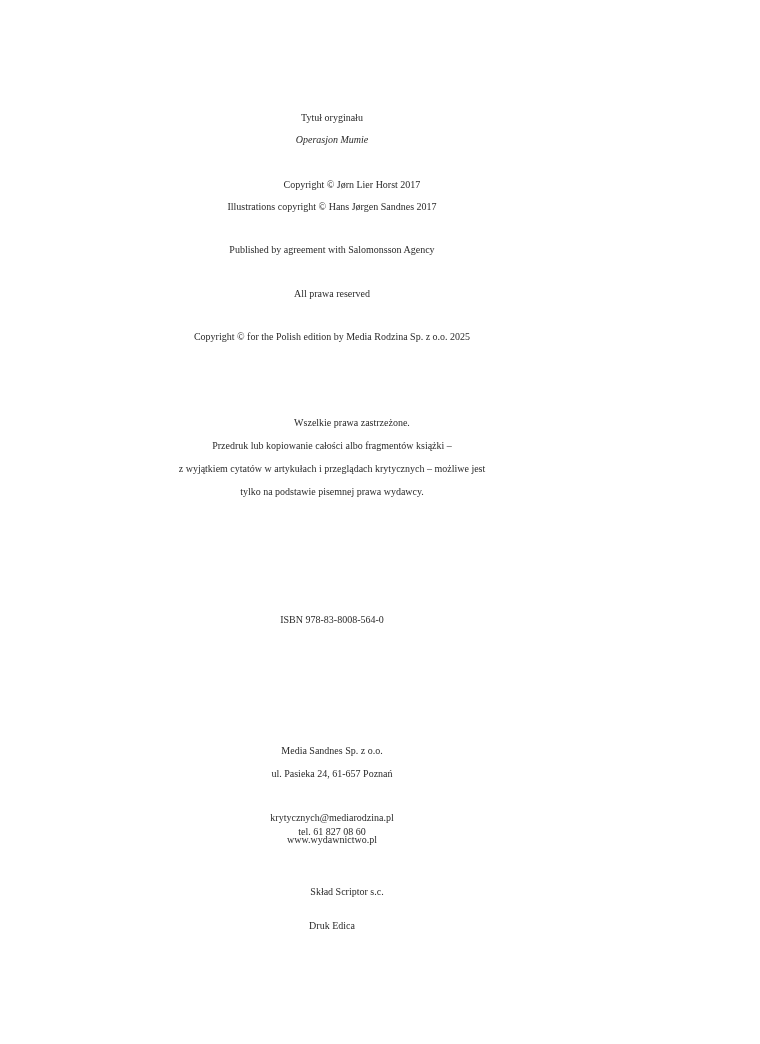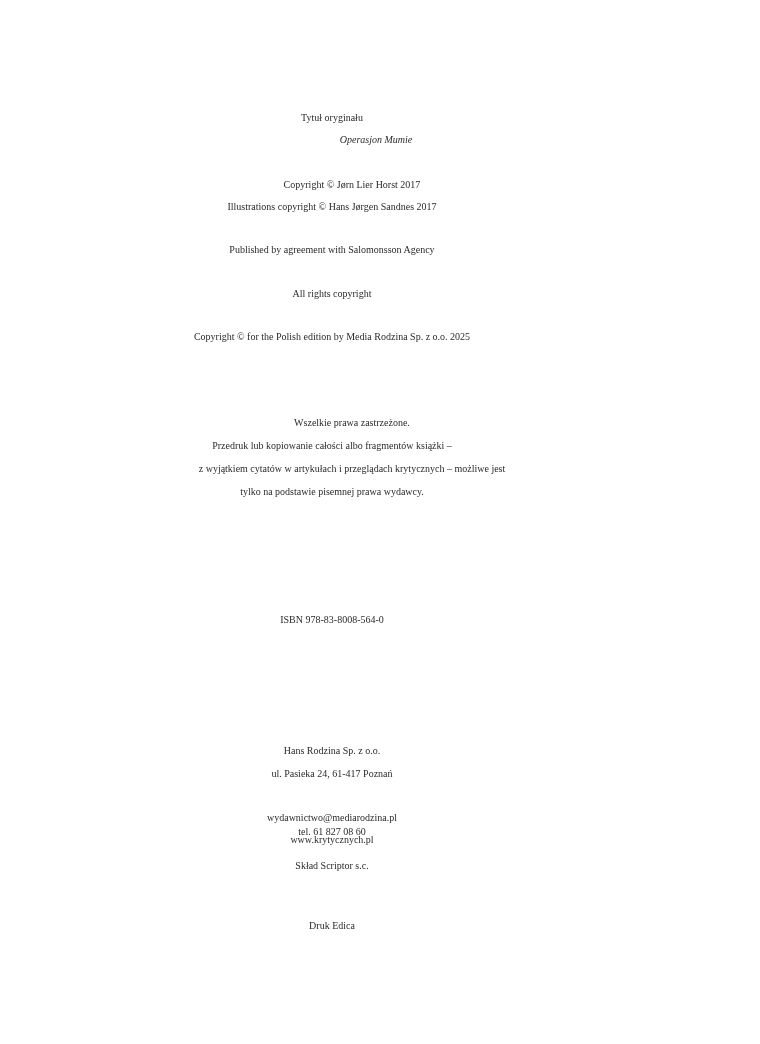--- a/index.html
+++ b/index.html
@@ -17,49 +17,49 @@
     }
     .line {
       position: absolute;
       left: 0;
       width: 664px;
       text-align: center;
       font-size: 10px;
       line-height: 20px;
       white-space: nowrap;
     }
-    .italic { font-style: italic; padding-left: 44px; }
+    .italic { font-style: italic; }
   </style>
 </head>
 <body>
 
 <div>
 
   <div class="line" style="top:108px;">Tytuł oryginału</div>
   <div class="line italic" style="top:130px;">Operasjon Mumie</div>
 
   <div class="line" style="top:175px;margin-left:20px;">Copyright © Jørn Lier Horst 2017</div>
   <div class="line" style="top:197px;">Illustrations copyright © Hans Jørgen Sandnes 2017</div>
 
   <div class="line" style="top:240px;">Published by agreement with Salomonsson Agency</div>
 
-  <div class="line" style="top:284px;">All rights copyright</div>
+  <div class="line" style="top:284px;">All prawa reserved</div>
 
   <div class="line" style="top:327px;">Copyright © for the Polish edition by Media Rodzina Sp. z o.o. 2025</div>
 
   <div class="line" style="top:413px;padding-left:20px;">Wszelkie prawa zastrzeżone.</div>
   <div class="line" style="top:436px;">Przedruk lub kopiowanie całości albo fragmentów książki –</div>
-  <div class="line" style="top:459px;padding-left:20px;">z wyjątkiem cytatów w artykułach i przeglądach krytycznych – możliwe jest</div>
+  <div class="line" style="top:459px;">z wyjątkiem cytatów w artykułach i przeglądach krytycznych – możliwe jest</div>
   <div class="line" style="top:482px;">tylko na podstawie pisemnej prawa wydawcy.</div>
 
   <div class="line" style="top:610px;">ISBN 978-83-8008-564-0</div>
 
-  <div class="line" style="top:741px;">Hans Rodzina Sp. z o.o.</div>
-  <div class="line" style="top:764px;">ul. Pasieka 24, 61-417 Poznań</div>
+  <div class="line" style="top:741px;">Media Sandnes Sp. z o.o.</div>
+  <div class="line" style="top:764px;">ul. Pasieka 24, 61-657 Poznań</div>
   <div class="line" style="top:786px;margin-top:36px;">tel. 61 827 08 60</div>
-  <div class="line" style="top:808px;">wydawnictwo@mediarodzina.pl</div>
-  <div class="line" style="top:830px;">www.krytycznych.pl</div>
+  <div class="line" style="top:808px;">krytycznych@mediarodzina.pl</div>
+  <div class="line" style="top:830px;">www.wydawnictwo.pl</div>
 
-  <div class="line" style="top:856px;">Skład Scriptor s.c.</div>
+  <div class="line" style="top:882px;padding-left:15px;">Skład Scriptor s.c.</div>
 
   <div class="line" style="top:916px;">Druk Edica</div>
 
 </div>
 
 </body></html>

